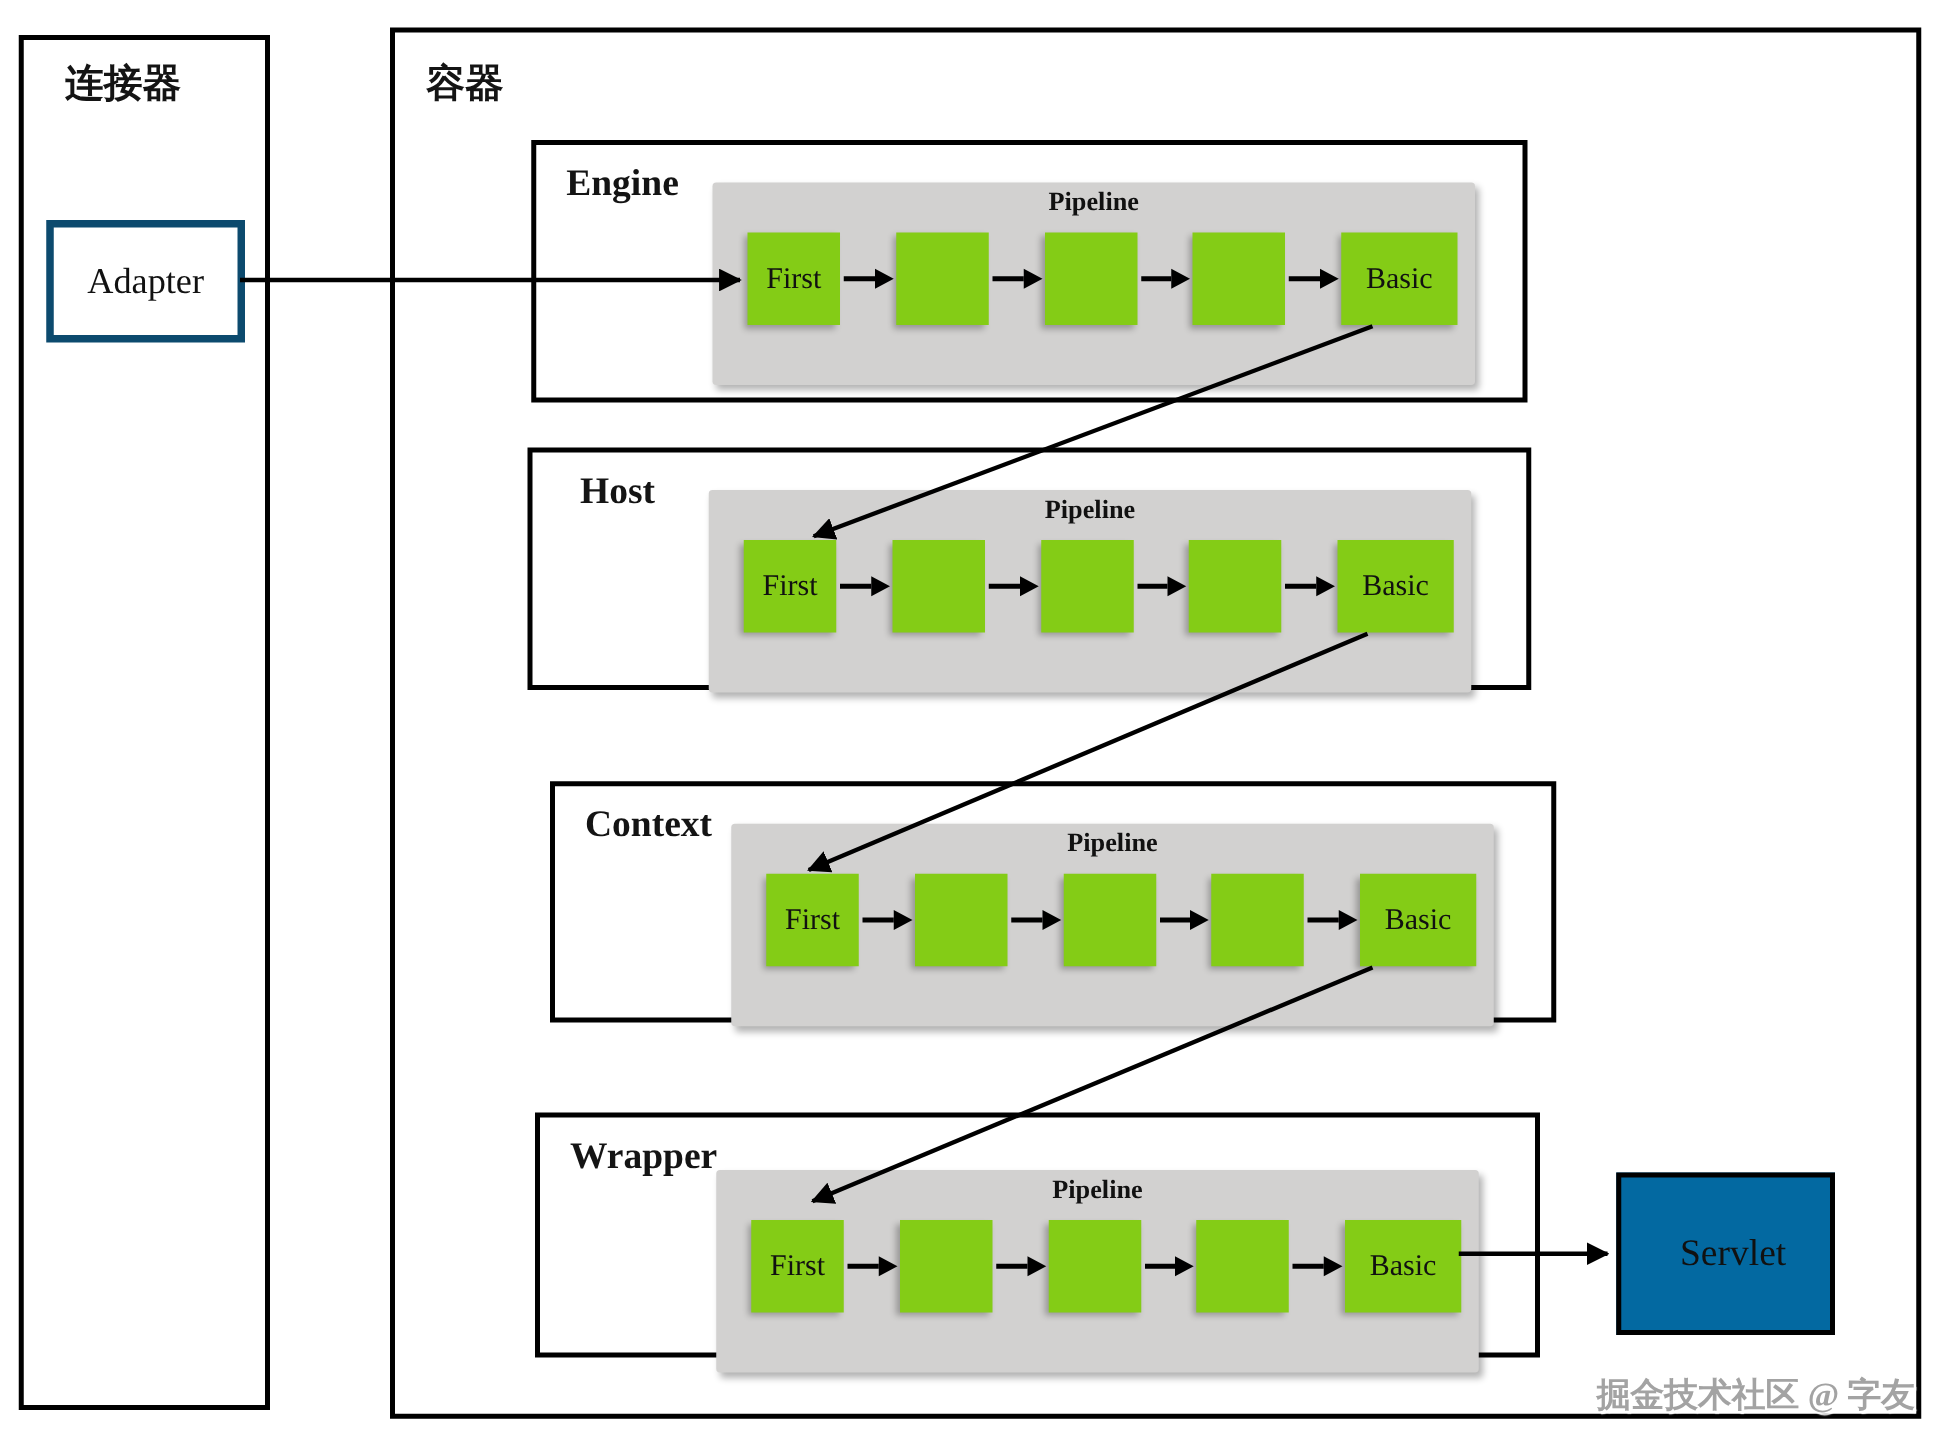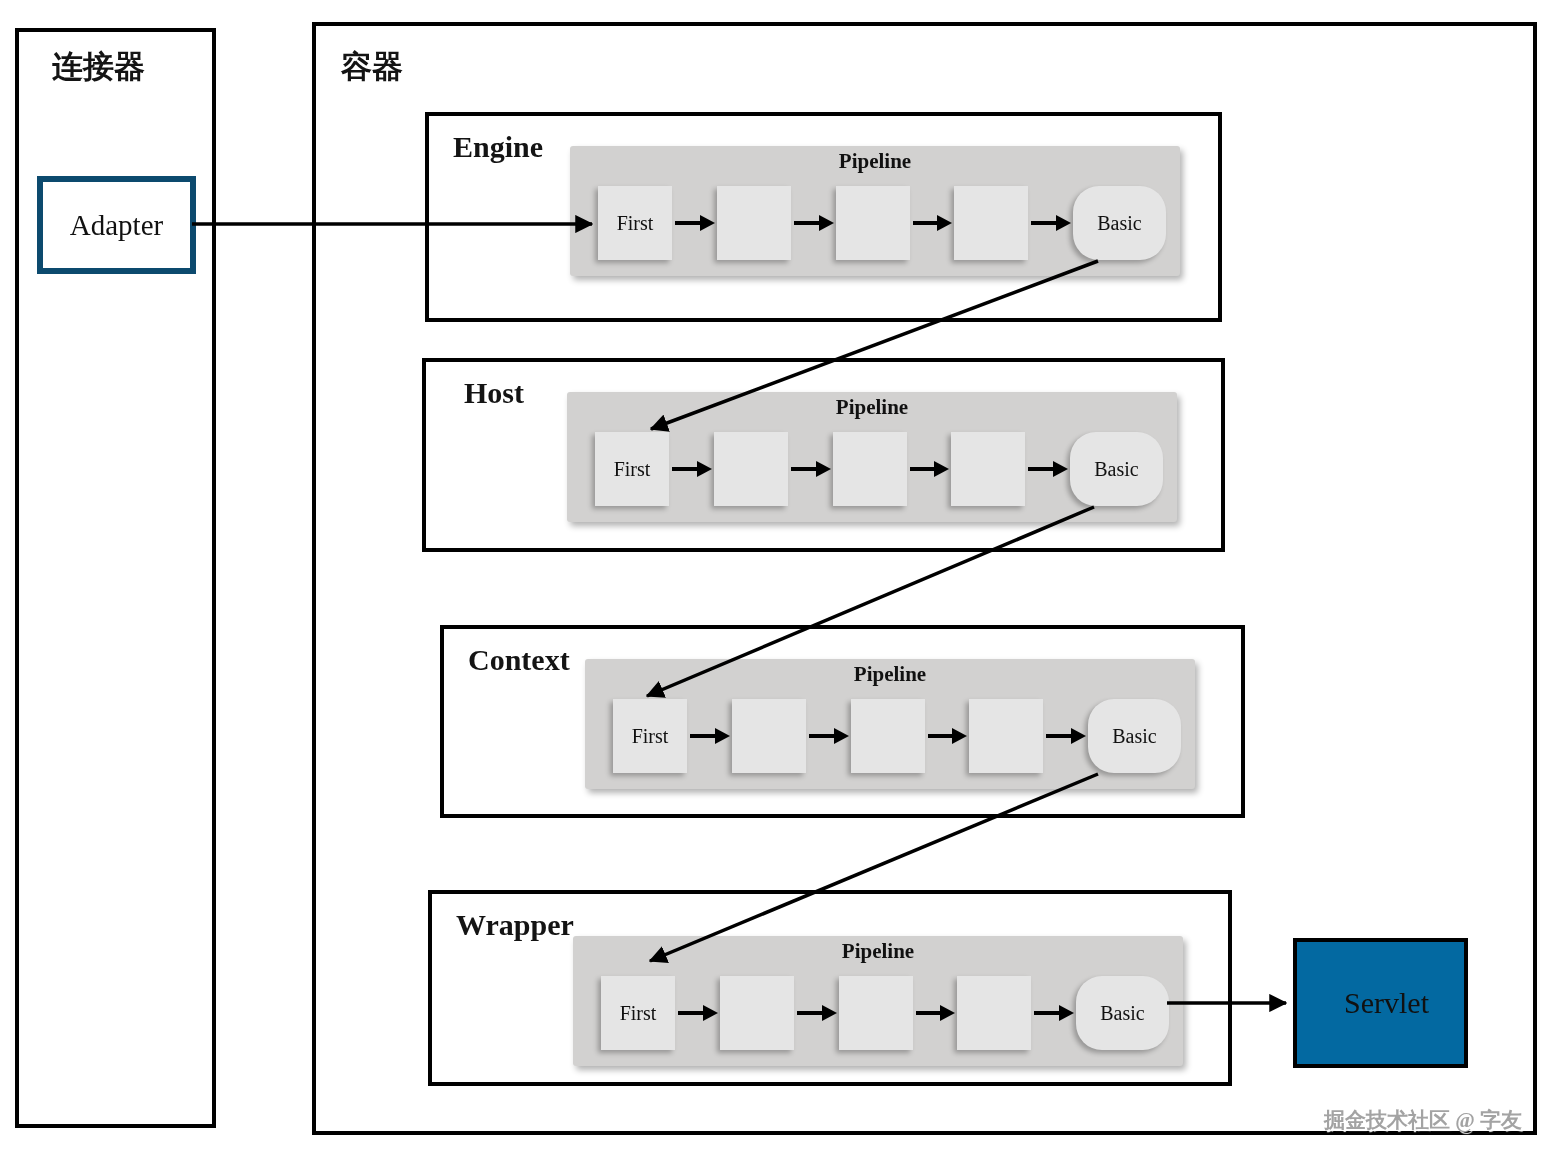--- a/index.html
+++ b/index.html
@@ -57,21 +57,21 @@
     font-size: 30px;
     font-weight: 600;
     color: #141414;
   }
   .sec-host .section-label { left: 38px; }
 
   
   .pipeline {
     position: absolute;
     left: 141px; top: 30px;
-    width: 610px; height: 130px;
+    width: 610px; height: 162px;
     background: #d2d1d0;
     border-radius: 3px;
     box-shadow: 3px 4px 6px rgba(0,0,0,0.30);
   }
   .sec-wrapper .pipeline { top: 42px; }
   .pipeline-title {
     position: absolute;
     left: 0; right: 0; top: 3px;
     text-align: center;
     font-size: 21px;
@@ -79,29 +79,29 @@
     color: #111;
   }
   .pipe-row {
     position: absolute;
     left: 28px; right: 14px; top: 40px; height: 74px;
     display: flex;
     align-items: center;
   }
   .pbox {
     height: 74px;
-    background: #e5e5e5;
+    background: #84cc16;
     box-shadow: -3px 3px 5px rgba(0,0,0,0.28);
     display: flex; align-items: center; justify-content: center;
-    font-size: 20px;
+    font-size: 24px;
     color: #111;
     flex: 0 0 auto;
   }
   .pbox.w-first, .pbox.w-empty { width: 74px; }
-  .pbox.w-basic { width: 93px; border-radius: 26px; }
+  .pbox.w-basic { width: 93px; }
   .flow-arrow {
     flex: 1 1 auto;
     height: 4px;
     background: #000;
     position: relative;
     margin: 0 17px 0 3px;
   }
   .flow-arrow::after {
     content: "";
     position: absolute;
@@ -128,22 +128,22 @@
   
   .overlay {
     position: absolute;
     left: 0; top: 0;
     width: 1550px; height: 1160px;
     pointer-events: none;
   }
 
   .watermark {
     position: absolute;
-    right: 28px; bottom: 26px;
-    font-size: 21px;
+    right: 18px; bottom: 26px;
+    font-size: 27px;
     font-weight: bold;
     color: #a3a3a3;
     text-shadow: 2px 2px 1px #ffffff;
     white-space: nowrap;
   }
 </style>
 </head>
 <body>
 
 <div class="canvas">

